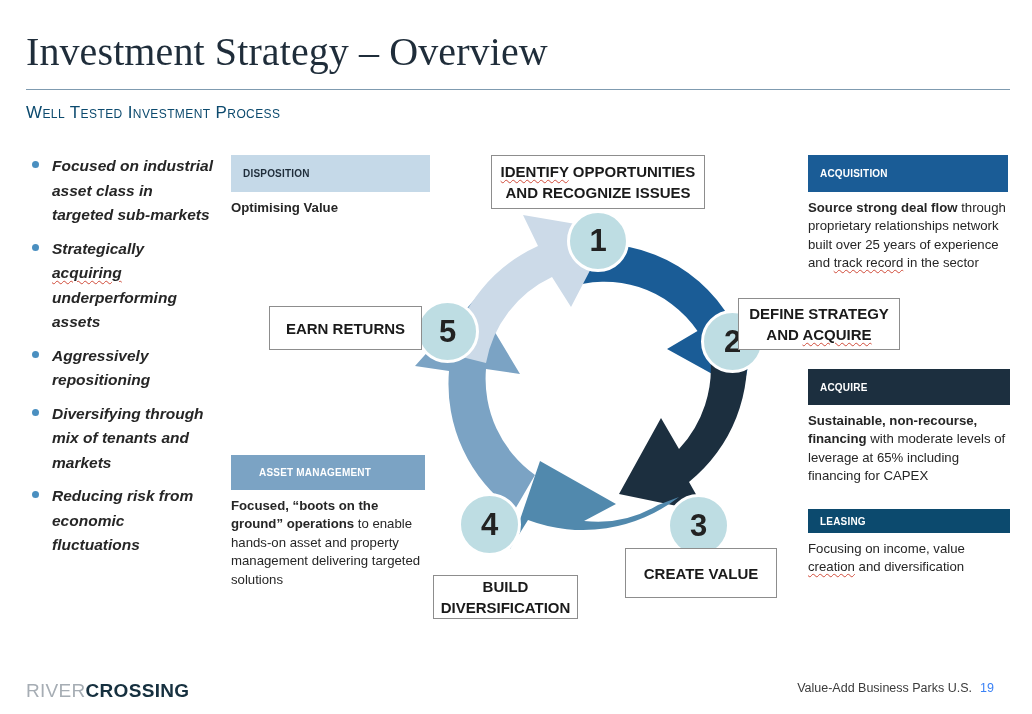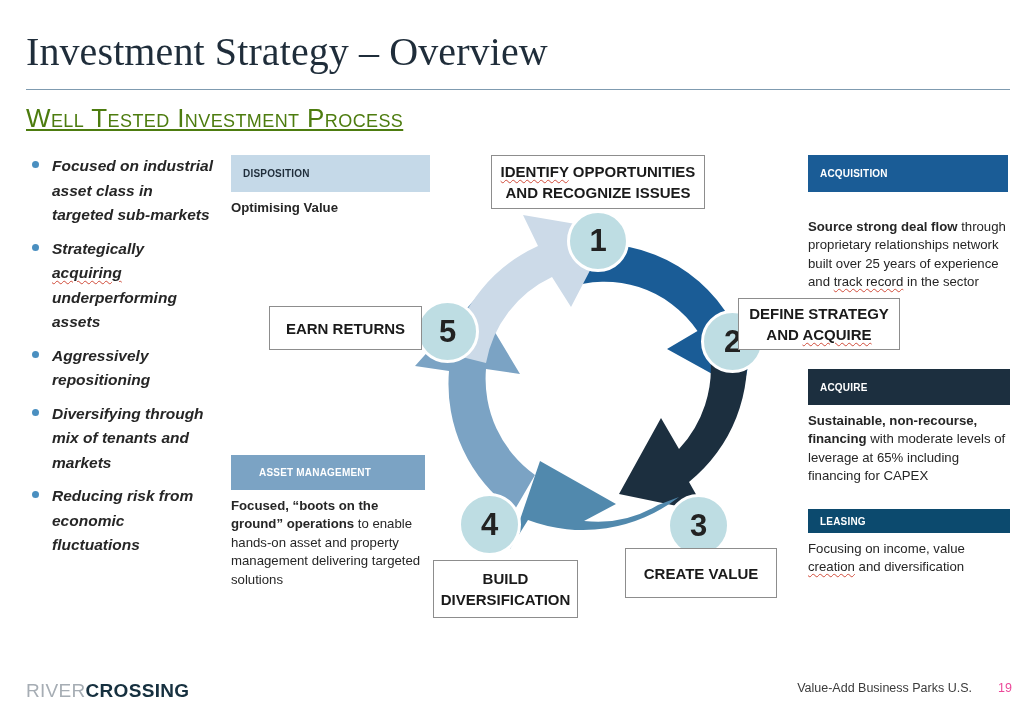--- a/index.html
+++ b/index.html
@@ -19,25 +19,24 @@
     font-family:"Liberation Serif", serif;
     font-size:40px;color:#1f2d3a;letter-spacing:.1px;
     white-space:nowrap;
   }
   .divider{
     position:absolute;left:26px;top:89px;width:984px;height:1px;
     background:#7f9bb0;
   }
   .subtitle{
     position:absolute;left:26px;top:103px;
-    font-size:26px;color:#4d7c0f;
+    font-size:17px;color:#0c4a6e;
     font-variant:small-caps;
     letter-spacing:.4px;
     white-space:nowrap;
-    text-decoration:underline;
   }
 
   
   .bullets{position:absolute;left:26px;top:154px;width:190px;}
   .bullet{position:relative;padding-left:26px;margin-bottom:9px;}
   .bullet .dot{
     position:absolute;left:6px;top:7px;width:7px;height:7px;border-radius:50%;
     background:#4a8fc0;
   }
   .bullet .txt{
@@ -82,21 +81,21 @@
     display:flex;align-items:center;justify-content:center;
     font-size:31px;font-weight:bold;color:#222222;
     z-index:5;
   }
 
   
   .logo{position:absolute;left:26px;top:680px;font-size:19px;letter-spacing:.3px;}
   .logo .a{color:#a6adb4;font-weight:normal;}
   .logo .b{color:#16303f;font-weight:bold;}
   .footnote{position:absolute;right:60px;top:681px;font-size:12.5px;color:#3b3b3b;white-space:nowrap;}
-  .pagenum{position:absolute;right:20px;top:681px;font-size:12.5px;color:#ec4899;}
+  .pagenum{position:absolute;right:38px;top:681px;font-size:12.5px;color:#3b82f6;}
 </style>
 </head>
 <body>
 
 <div class="slide">
 
   <div class="title">Investment Strategy – Overview</div>
   <div class="divider"></div>
   <div class="subtitle">Well Tested Investment Process</div>
 
@@ -129,21 +128,21 @@
     </div>
     <div class="body">
       <b>Optimising Value</b>
     </div>
   </div>
 
   <div class="callout" style="left:808px;top:155px;width:200px;">
     <div class="bar" style="height:37px;background:#1a5c96;color:#ffffff;">
       <span>ACQUISITION</span>
     </div>
-    <div class="body" style="width:202px;margin-top:19px;">
+    <div class="body" style="width:202px;">
       <b>Source strong deal flow</b><span> through proprietary relationships network built over 25 years of experience and </span><span class="sp">track record</span><span> in the sector</span>
     </div>
   </div>
 
   <div class="callout" style="left:808px;top:369px;width:202px;">
     <div class="bar" style="height:36px;background:#1c2f3f;color:#ffffff;">
       <span>ACQUIRE</span>
     </div>
     <div class="body">
       <b>Sustainable, non-recourse, financing</b><span> with moderate levels of leverage at 65% including financing for CAPEX</span>
@@ -247,21 +246,21 @@
     <div>
       <div>DEFINE STRATEGY</div>
       <div><span>AND </span><span class="sp">ACQUIRE</span></div>
     </div>
   </div>
 
   <div class="labelbox" style="left:625px;top:548px;width:152px;height:50px;justify-content:center;">
     <span>CREATE VALUE</span>
   </div>
 
-  <div class="labelbox" style="left:433px;top:560px;width:145px;height:58px;">
+  <div class="labelbox" style="left:433px;top:575px;width:145px;height:44px;">
     <div>
       <div>BUILD</div>
       <div>DIVERSIFICATION</div>
     </div>
   </div>
 
   <div class="labelbox" style="left:269px;top:306px;width:153px;height:44px;">
     <span>EARN RETURNS</span>
   </div>
 

